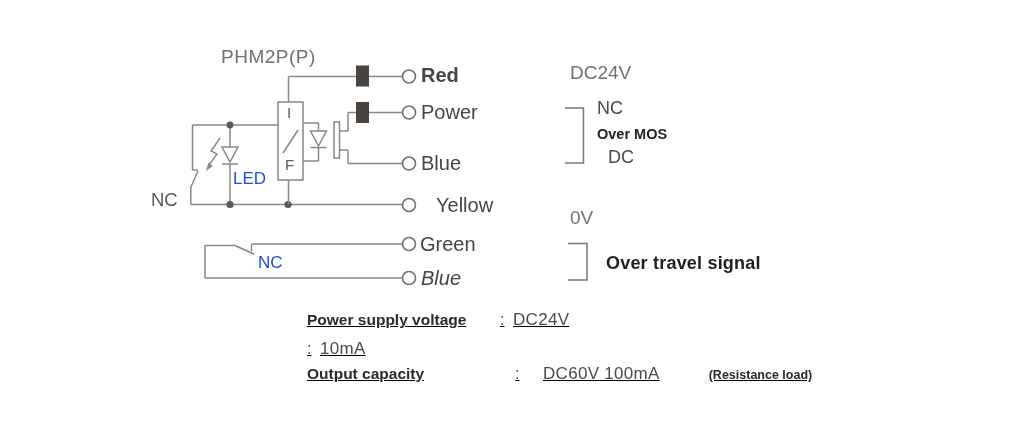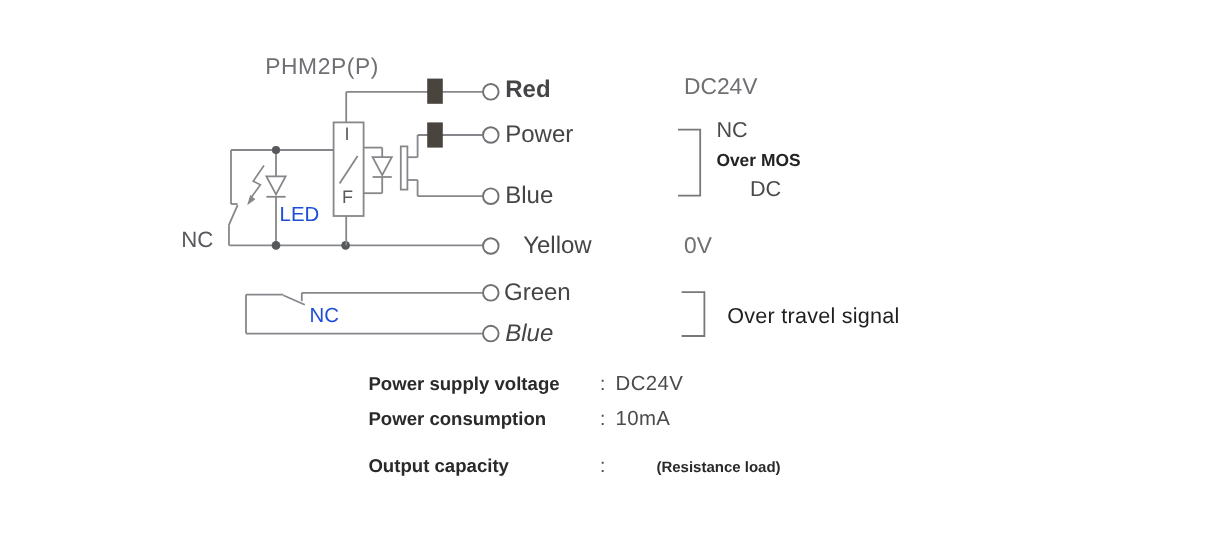--- a/index.html
+++ b/index.html
@@ -7,25 +7,25 @@
     position:relative;width:1024px;height:446px;background:#ffffff;
     font-family:"Liberation Sans",sans-serif;overflow:hidden;
   }
   #wiring-svg{position:absolute;left:0;top:0;}
   .lbl{position:absolute;white-space:nowrap;line-height:1.05;}
   .title-lbl{font-size:19px;color:#6f7073;letter-spacing:.5px;}
   .wire-lbl{font-size:20px;color:#454548;}
   .gray-lbl{font-size:19px;color:#6f7073;}
   .ann-lbl{font-size:18px;color:#4a4a4d;}
   .photomos-lbl{font-size:14.5px;font-weight:bold;color:#232324;}
-  .overtravel-lbl{font-size:18px;font-weight:400;color:#1f1f20;letter-spacing:.2px;}
+  .overtravel-lbl{font-size:18px;font-weight:700;color:#1f1f20;letter-spacing:.2px;}
   .ifbox-lbl{font-size:15px;color:#5a5b5e;}
   .small-circ-lbl{font-size:17px;color:#1d4ed8;}
   .nc-main-lbl{font-size:18.5px;color:#58595c;}
-  .spec-row{position:absolute;left:307px;display:flex;align-items:baseline;}
+  .spec-row{position:absolute;left:307px;display:flex;align-items:baseline;text-decoration:underline;}
   .spec-label{width:193px;font-size:15.5px;font-weight:bold;color:#2a2a2b;}
   .spec-colon{width:13px;font-size:16px;color:#4b4b4d;}
   .spec-value{font-size:17px;color:#4b4b4d;letter-spacing:.3px;}
   .spec-note{font-size:12.5px;font-weight:bold;color:#2a2a2b;margin-left:14px;padding-left:20px;}
 </style>
 </head>
 <body>
 
 <div id="stage">
 
@@ -135,33 +135,33 @@
   <span class="lbl wire-lbl" style="left:421px;top:65px;font-weight:bold;">Red</span>
   <span class="lbl wire-lbl" style="left:421px;top:102px;">Power</span>
   <span class="lbl wire-lbl" style="left:421px;top:153px;">Blue</span>
   <span class="lbl wire-lbl" style="left:436px;top:195px;">Yellow</span>
   <span class="lbl wire-lbl" style="left:420px;top:234px;text-align:right;">Green</span>
   <span class="lbl wire-lbl" style="left:421px;top:268px;font-style:italic;">Blue</span>
 
   <span class="lbl gray-lbl" style="left:570px;top:63px;">DC24V</span>
   <span class="lbl ann-lbl" style="left:597px;top:99px;">NC</span>
   <span class="lbl photomos-lbl" style="left:597px;top:127px;">Over MOS</span>
-  <span class="lbl ann-lbl" style="left:625px;top:148px;">DC</span>
-  <span class="lbl gray-lbl" style="left:570px;top:196px;text-align:right;">0V</span>
+  <span class="lbl ann-lbl" style="left:608px;top:148px;">DC</span>
+  <span class="lbl gray-lbl" style="left:570px;top:208px;text-align:right;">0V</span>
   <span class="lbl overtravel-lbl" style="left:606px;top:254px;">Over travel signal</span>
 
   <div class="spec-row" style="top:310px;">
     <span class="spec-label">Power supply voltage</span>
     <span class="spec-colon">:</span>
     <span class="spec-value">DC24V</span>
   </div>
   <div class="spec-row" style="top:339px;">
-    <span class="spec-label">Power consumption</span>
     <span class="spec-colon">:</span>
     <span class="spec-value">10mA</span>
   </div>
-  <div class="spec-row" style="top:380px;">
+  <div class="spec-row" style="top:364px;gap:15px;">
     <span class="spec-label">Output capacity</span>
     <span class="spec-colon">:</span>
+    <span class="spec-value">DC60V 100mA</span>
     <span class="spec-note">(Resistance load)</span>
   </div>
 
 </div>
 
 </body></html>

